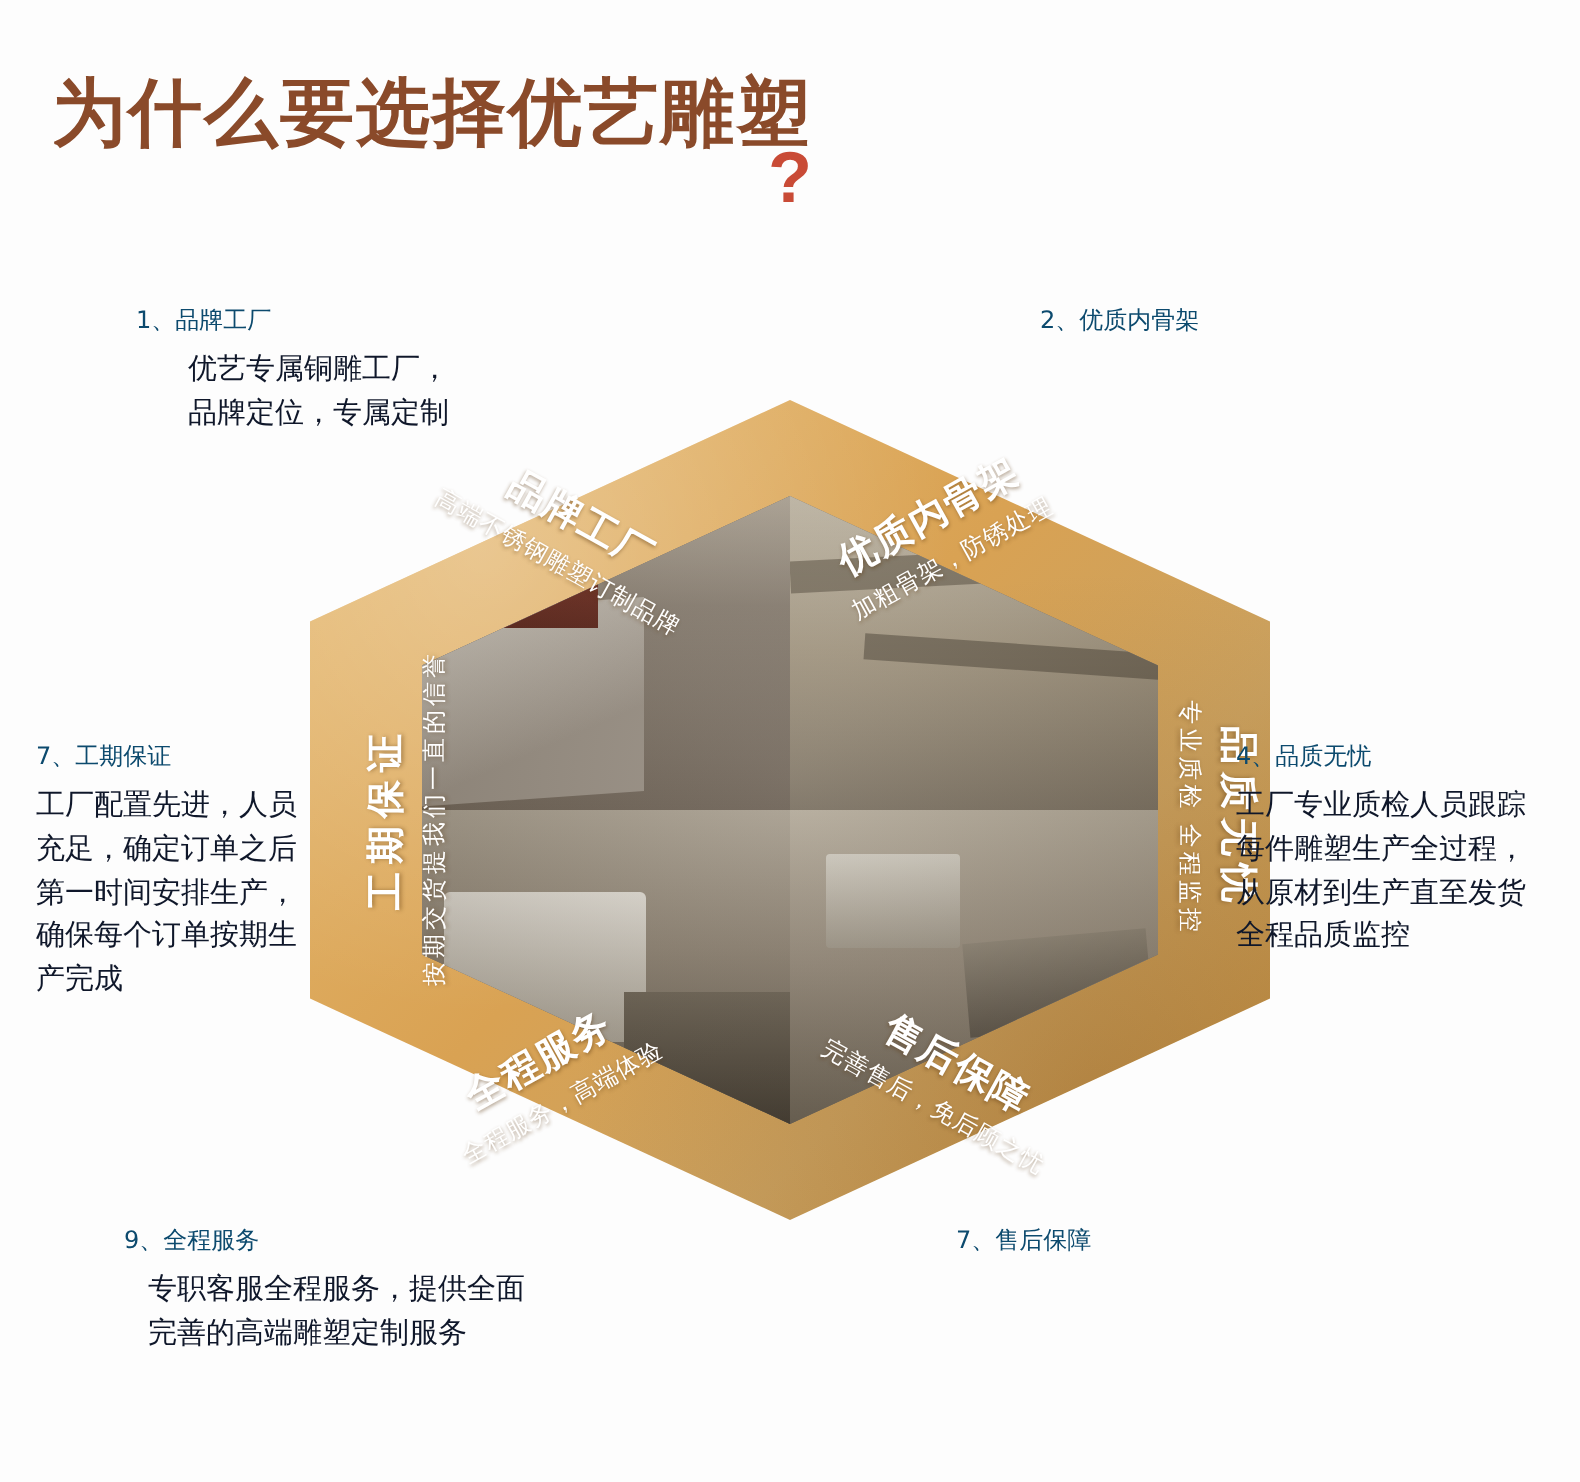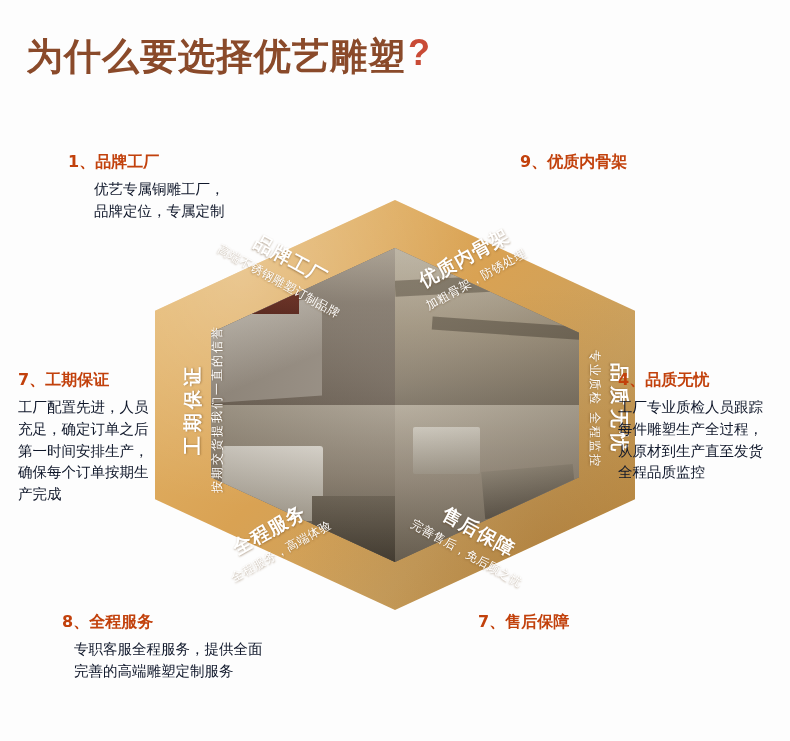--- a/index.html
+++ b/index.html
@@ -11,21 +11,21 @@
     overflow:hidden;
   }
   .page{
     position:absolute;inset:0;
     background:#fdfdfd;
   }
 
   
   .title-wrap{
     position:absolute;left:26px;top:38px;
-    display:flex;align-items:flex-end;
+    display:flex;align-items:flex-end;flex-direction:column;
   }
   .title{
     font-size:37px;
     font-weight:bold;
     color:#8a4a2a;
     letter-spacing:1px;
     line-height:1;
     font-family:"DejaVu Sans","Liberation Sans",sans-serif;
   }
   .qmark{
@@ -159,21 +159,21 @@
   .rl-r .rl-title{letter-spacing:4px;}
   .rl-r .rl-sub{letter-spacing:2px;}
   
   .rl-bl{left:63px;top:316px;transform:rotate(-29deg);}
   
   .rl-br{left:256px;top:318px;transform:rotate(29deg);}
 
   
   .blk{position:absolute;}
   .blk-h{
-    font-size:16px;font-weight:bold;color:#c2410c;
+    font-size:12px;font-weight:normal;color:#0c4a6e;
     font-family:"DejaVu Sans","Liberation Sans",sans-serif;
     white-space:nowrap;
     margin-bottom:6px;
   }
   .blk-b{
     font-size:14.5px;color:#0f172a;line-height:1.5;
     font-family:"DejaVu Sans","Liberation Sans",sans-serif;
   }
   .b1{left:68px;top:152px;}
   .b1 .blk-b{padding-left:26px;}
@@ -238,35 +238,35 @@
       <div class="rl-sub">完善售后，免后顾之忧</div>
     </div>
   </div>
 
   <div class="blk b1">
     <div class="blk-h">1、品牌工厂</div>
     <div class="blk-b">优艺专属铜雕工厂，<br>品牌定位，专属定制</div>
   </div>
 
   <div class="blk b2">
-    <div class="blk-h">9、优质内骨架</div>
+    <div class="blk-h">2、优质内骨架</div>
   </div>
 
   <div class="blk b3">
     <div class="blk-h">7、工期保证</div>
     <div class="blk-b">工厂配置先进，人员<br>充足，确定订单之后<br>第一时间安排生产，<br>确保每个订单按期生<br>产完成</div>
   </div>
 
   <div class="blk b4">
     <div class="blk-h">4、品质无忧</div>
     <div class="blk-b">工厂专业质检人员跟踪<br>每件雕塑生产全过程，<br>从原材到生产直至发货<br>全程品质监控</div>
   </div>
 
   <div class="blk b5">
-    <div class="blk-h">8、全程服务</div>
+    <div class="blk-h">9、全程服务</div>
     <div class="blk-b">专职客服全程服务，提供全面<br>完善的高端雕塑定制服务</div>
   </div>
 
   <div class="blk b6">
     <div class="blk-h">7、售后保障</div>
   </div>
 
 </div>
 
 </body></html>

